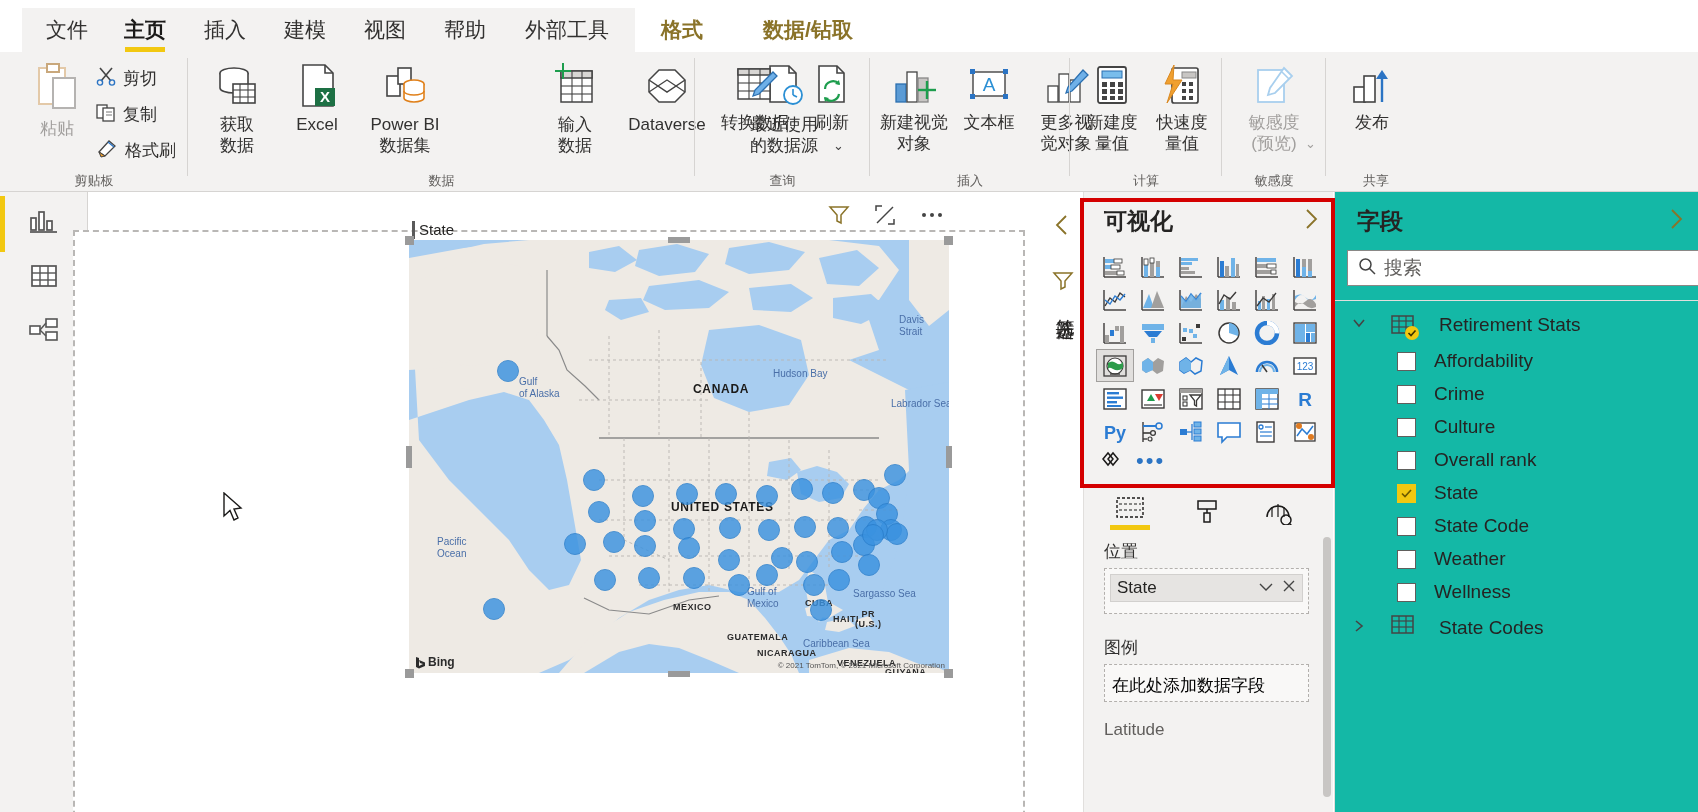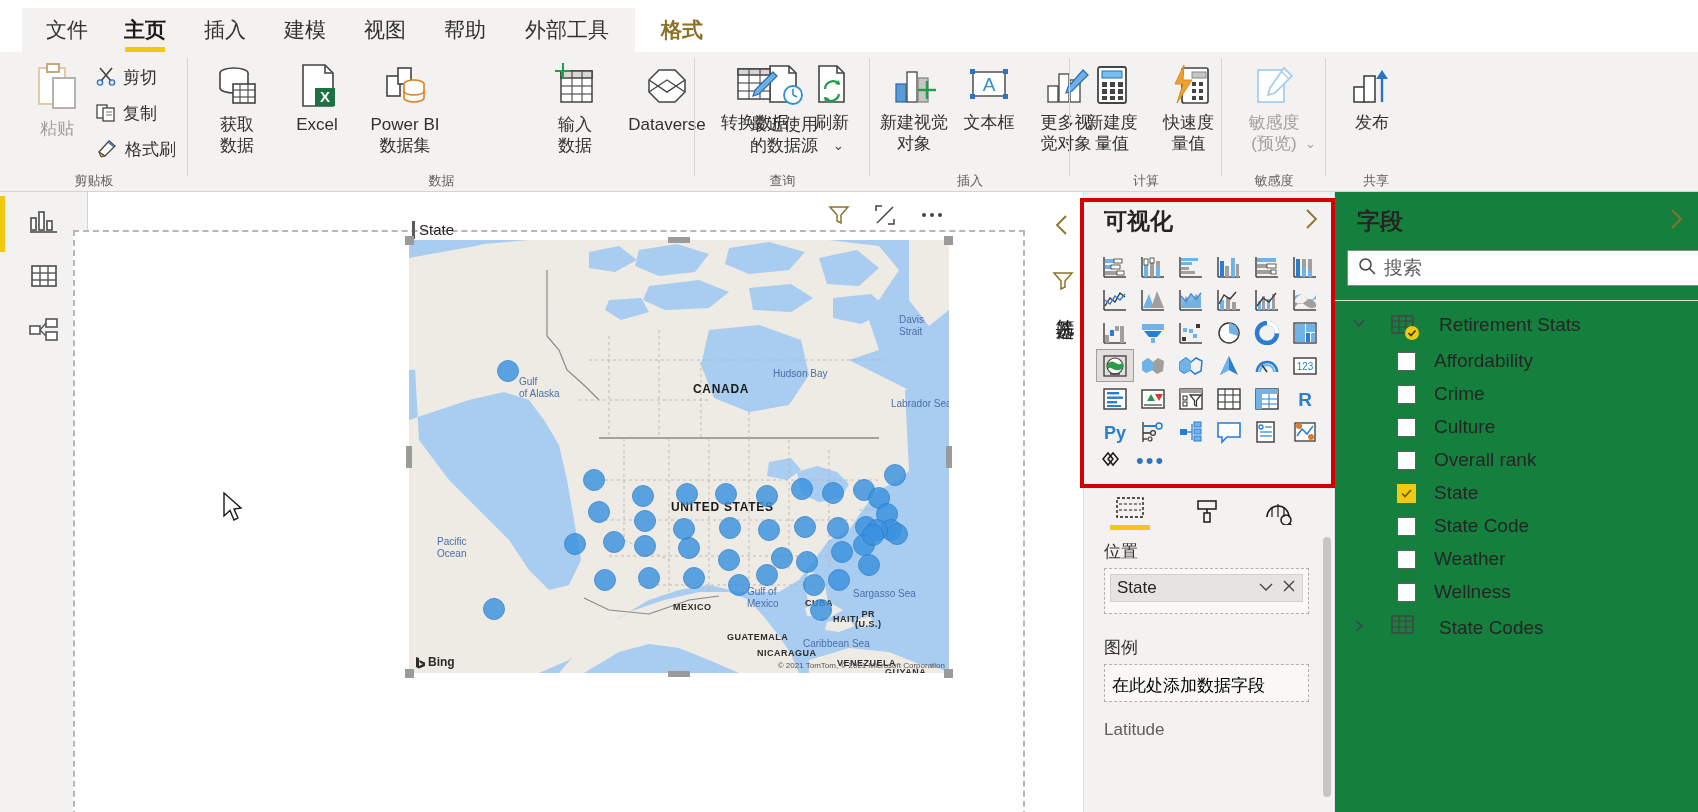--- a/index.html
+++ b/index.html
@@ -52,21 +52,21 @@
   .ritem {
     position: absolute; display: flex; flex-direction: column;
     align-items: center; cursor: pointer;
   }
   .ritem .ico { display: flex; align-items: flex-end; justify-content: center; }
   .ritem .lbl {
     font-size: 17px; color: #323130; text-align: center;
     line-height: 1.25; margin-top: 4px; white-space: pre-line;
   }
   .ritem.disabled .lbl { color: #a19f9d; }
-  .ritem-h { position: absolute; display: flex; align-items: flex-start; cursor: pointer; gap: 7px; }
+  .ritem-h { position: absolute; display: flex; align-items: center; cursor: pointer; gap: 7px; }
   .ritem-h .lbl { font-size: 17px; color: #323130; }
 
   
   .leftnav {
     position: absolute; top: 192px; left: 0; width: 88px; height: 620px;
     background: #f3f2f1; border-right: 1px solid #d6d4d2;
   }
   .leftnav-item {
     position: absolute; left: 0; width: 88px; height: 56px;
     display: flex; align-items: center; justify-content: center; cursor: pointer;
@@ -172,21 +172,21 @@
   .fw-chip .chip-actions { margin-left: auto; display: flex; gap: 8px; align-items: center; }
   .fw-placeholder { font-size: 17px; color: #000000; padding: 4px 2px; }
   .viz-scrollbar {
     position: absolute; right: 2px; top: 345px; width: 8px; height: 260px;
     background: #c8c6c4; border-radius: 4px;
   }
 
   
   .fieldspane {
     position: absolute; top: 192px; left: 1334px; width: 364px; height: 620px;
-    background: #15803d; border-left: 1px solid #e1dfdd;
+    background: #14b8a6; border-left: 1px solid #e1dfdd;
   }
   .fields-title { position: absolute; left: 22px; top: 14px; font-size: 23px; font-weight: bold; color: #252423; }
   .fields-expand { position: absolute; right: 14px; top: 16px; cursor: pointer; }
   .fields-search {
     position: absolute; left: 12px; top: 58px; width: 400px; height: 36px;
     background: #ffffff; border: 1px solid #8a8886; display: flex; align-items: center; gap: 8px;
     padding-left: 10px;
   }
   .fields-search .ph { font-size: 19px; color: #605e5c; }
   .fields-sep { position: absolute; left: 0; top: 108px; width: 364px; height: 1px; background: #e1dfdd; }
@@ -228,20 +228,23 @@
       <span>视图</span>
     </div>
     <div class="tab" style="left:432px;width:66px;">
       <span>帮助</span>
     </div>
     <div class="tab" style="left:512px;width:110px;">
       <span>外部工具</span>
     </div>
     <div class="tab ctx ctx-bg" style="left:636px;width:92px;">
       <span>格式</span>
+    </div>
+    <div class="tab ctx ctx-bg" style="left:740px;width:136px;">
+      <span>数据/钻取</span>
     </div>
   </div>
 
   <div class="ribbon">
 
     <div class="rgroup" style="left:0px;width:188px;">
       <div class="ritem disabled" style="left:26px;top:10px;width:62px;">
         <div class="ico">
           <svg width="44" height="52" viewBox="0 0 44 52">
             <rect x="4" y="6" width="26" height="36" fill="#fff" stroke="#e3c9a8" stroke-width="2"></rect>
@@ -461,21 +464,21 @@
               <rect x="20" y="27" width="5" height="5" fill="#444"></rect>
               <rect x="28" y="27" width="5" height="5" fill="#444"></rect>
             <rect x="12" y="34" width="5" height="4" fill="#444"></rect>
               <rect x="20" y="34" width="5" height="4" fill="#444"></rect>
               <rect x="28" y="34" width="5" height="4" fill="#444"></rect>
           </svg>
         </div>
         <div class="lbl">新建度
 量值</div>
       </div>
-      <div class="ritem" style="left:80px;top:10px;width:64px;align-items:flex-end;">
+      <div class="ritem" style="left:80px;top:10px;width:64px;">
         <div class="ico">
           <svg width="44" height="46" viewBox="0 0 44 46">
             <rect x="12" y="6" width="26" height="35" rx="2" fill="#fff" stroke="#444" stroke-width="1.7"></rect>
             <rect x="22" y="10" width="14" height="6" fill="#c8c6c4" stroke="#888" stroke-width="1"></rect>
             <rect x="22" y="20" width="4" height="4" fill="#444"></rect>
               <rect x="29" y="20" width="4" height="4" fill="#444"></rect>
             <rect x="22" y="27" width="4" height="4" fill="#444"></rect>
               <rect x="29" y="27" width="4" height="4" fill="#444"></rect>
             <rect x="22" y="34" width="4" height="4" fill="#444"></rect>
               <rect x="29" y="34" width="4" height="4" fill="#444"></rect>

